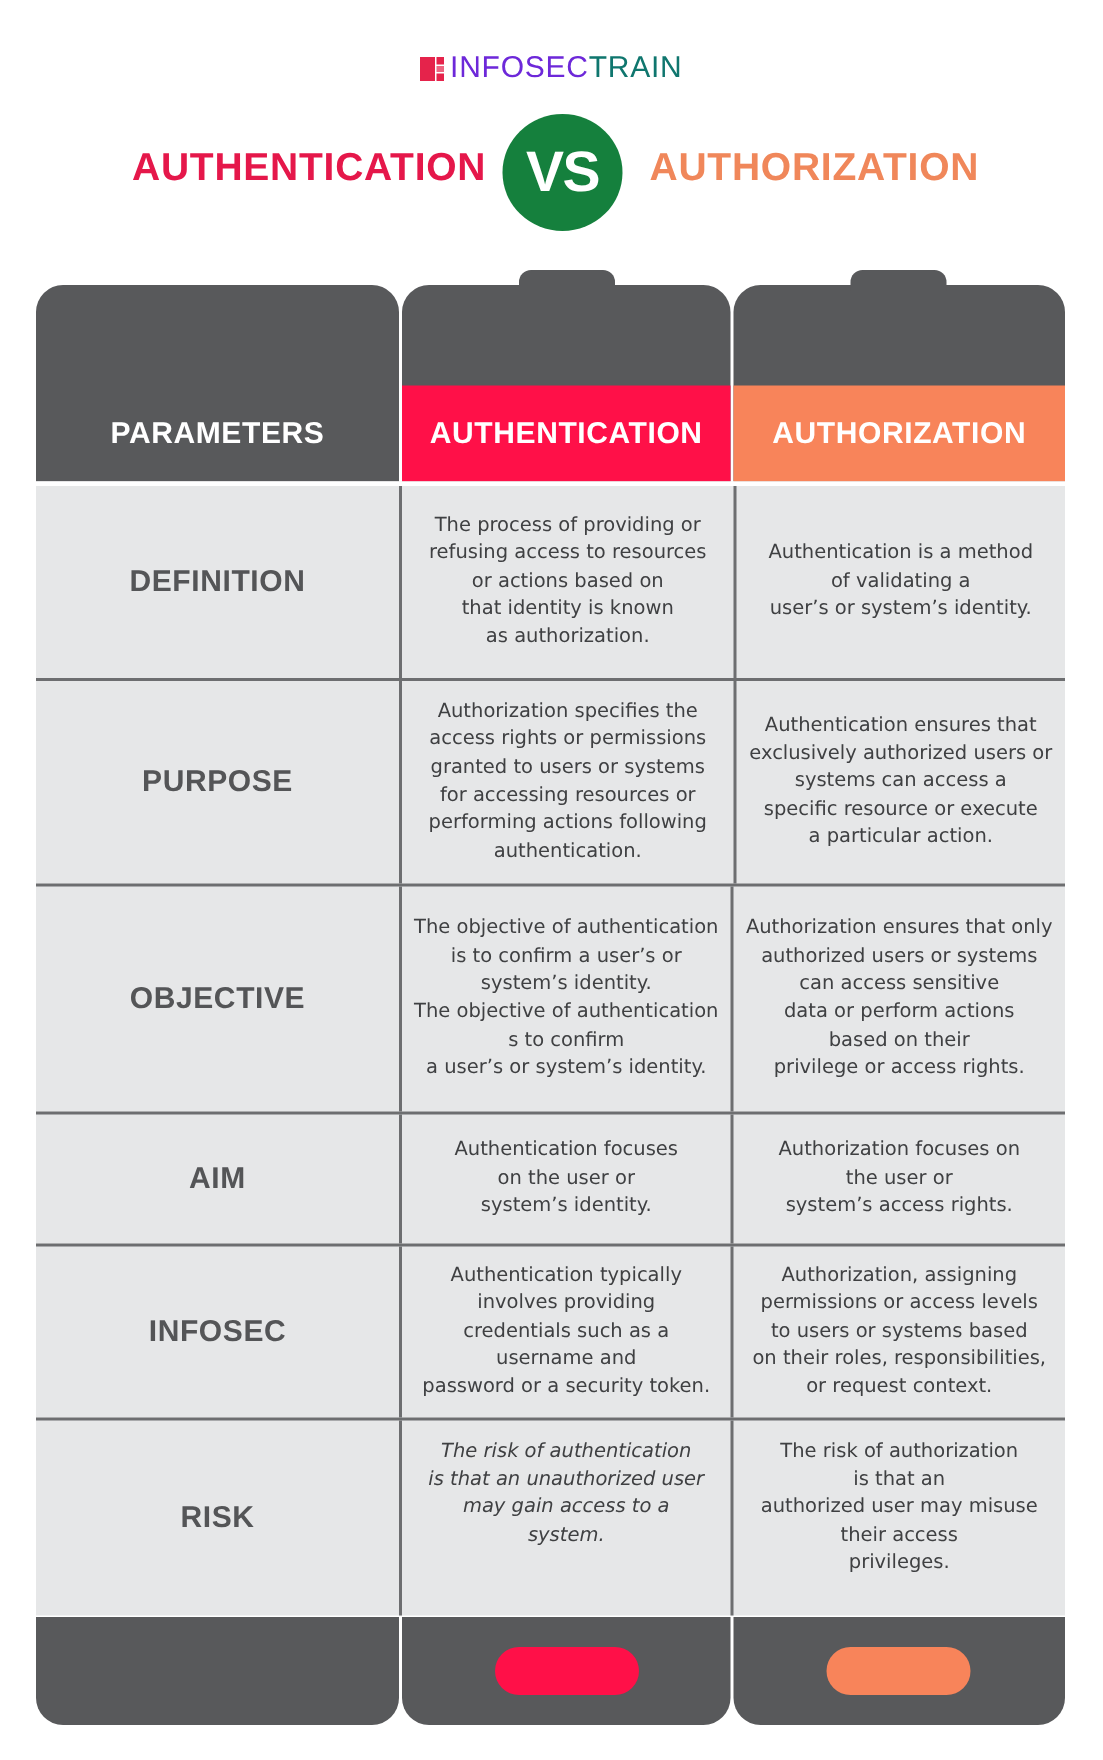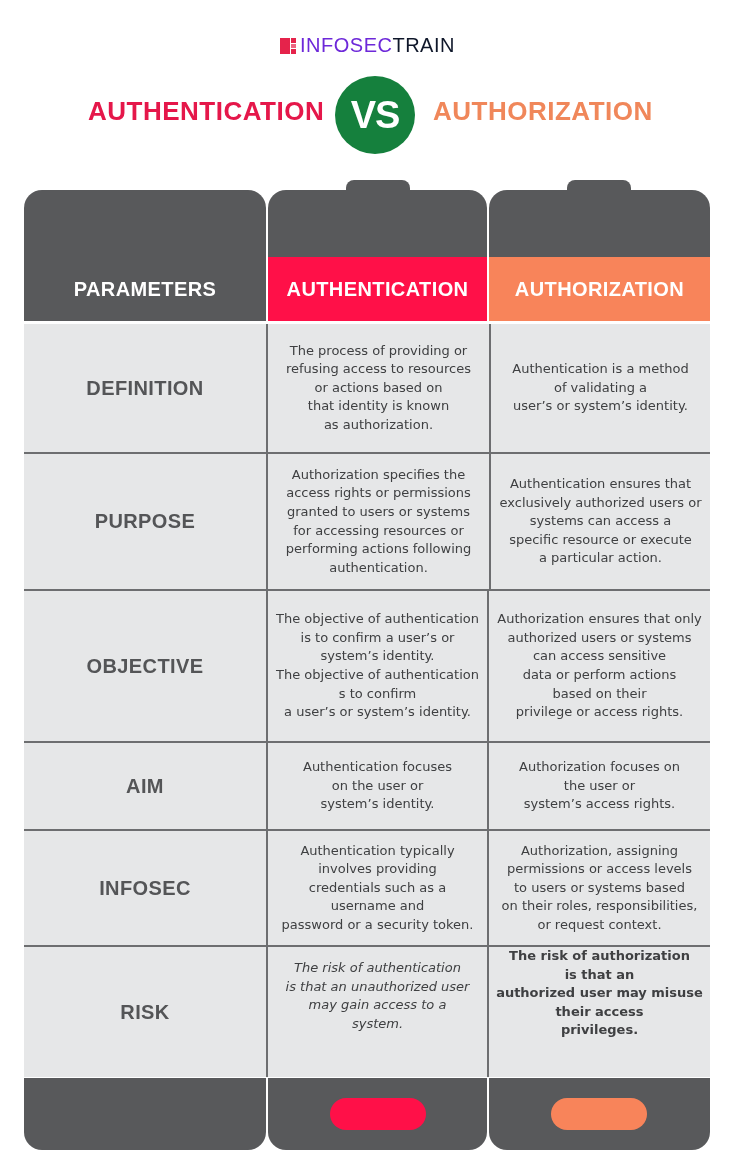--- a/index.html
+++ b/index.html
@@ -9,21 +9,21 @@
     
     .logo { position: absolute; top: 34px; left: 0; width: 735px; display: flex; justify-content: center; align-items: center; gap: 4px; }
     .logo-mark { width: 16px; height: 16px; position: relative; }
     .logo-mark span { position: absolute; background: #e5234b; }
     .logo-mark .a { left: 0; top: 0; width: 10px; height: 16px; }
     .logo-mark .b { left: 11px; top: 0; width: 5px; height: 5px; }
     .logo-mark .c { left: 11px; top: 6px; width: 5px; height: 4px; opacity: .7; }
     .logo-mark .d { left: 11px; top: 11px; width: 5px; height: 5px; }
     .logo-text { font-family: "Liberation Sans", sans-serif; font-size: 20px; letter-spacing: 0.5px; }
     .logo-text .l1 { color: #6d28d9; }
-    .logo-text .l2 { color: #0f172a; }
+    .logo-text .l2 { color: #0f766e; }
 
     
     .title-row { position: absolute; top: 76px; left: 0; width: 735px; height: 76px; }
     .t-left { position: absolute; left: 88px; top: 20px; font-family: "Liberation Sans", sans-serif; font-weight: 700; font-size: 26px; color: #e5174a; letter-spacing: 0.5px; }
     .t-right { position: absolute; left: 433px; top: 20px; font-family: "Liberation Sans", sans-serif; font-weight: 700; font-size: 26px; color: #f0875a; letter-spacing: 0.5px; }
     .vs { position: absolute; left: 335px; top: 0; width: 80px; height: 78px; border-radius: 50%; background: #15803d; color: #fff; display: flex; align-items: center; justify-content: center; font-family: "Liberation Sans", sans-serif; font-weight: 700; font-size: 38px; letter-spacing: -1px; }
     .col-head { background: #58595b; border-radius: 18px 18px 0 0; }
     .col-param { left: 24px; width: 242px; }
     .col-auth { left: 268px; width: 219px; }
     .col-authz { left: 489px; width: 221px; }
@@ -146,21 +146,21 @@
 to users or systems based
 on their roles, responsibilities,
 or request context.</div>
   </div>
   <div class="row" style="height:132px;align-items:stretch;">
     <div class="cell-p">RISK</div>
     <div class="cell cell-a" style="align-items:flex-start;padding-top:12px;font-style:italic;">The risk of authentication
 is that an unauthorized user
 may gain access to a
 system.</div>
-    <div class="cell cell-z" style="align-items:flex-start;font-weight:bold;">The risk of authorization
+    <div class="cell cell-z" style="align-items:flex-start;padding-top:12px;">The risk of authorization
 is that an
 authorized user may misuse
 their access
 privileges.</div>
   </div>
 </div>
 
 <div class="foot foot-p"></div>
 <div class="foot foot-a">
   <div class="pill pill-a"></div>

